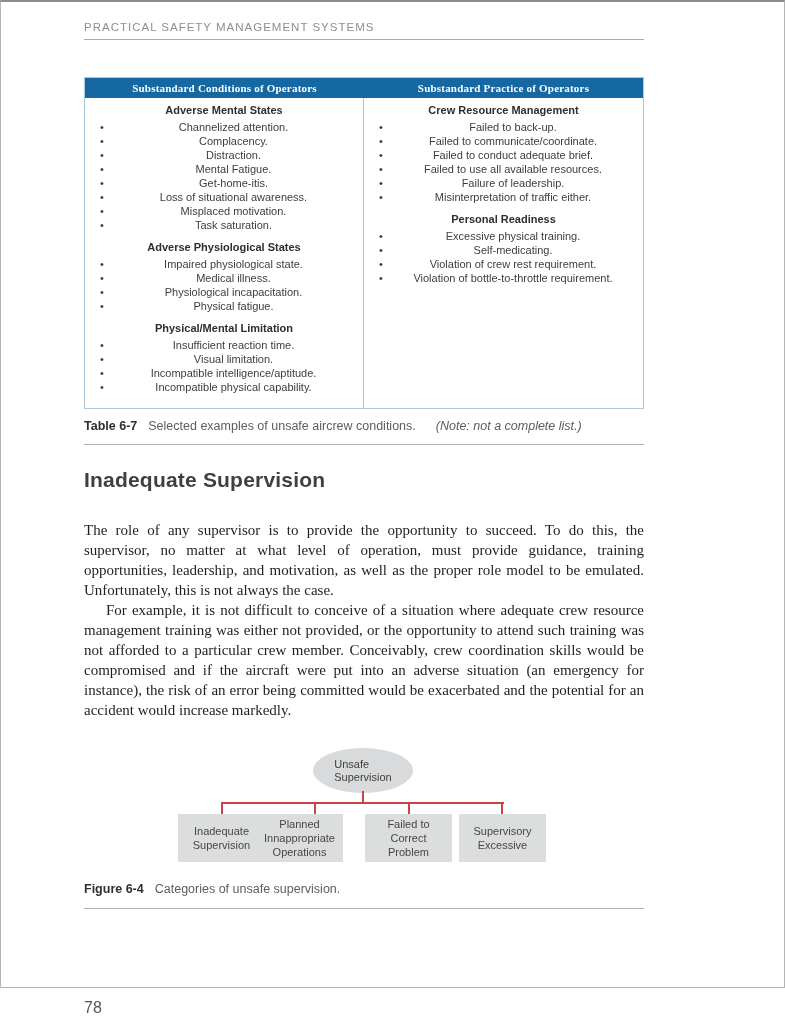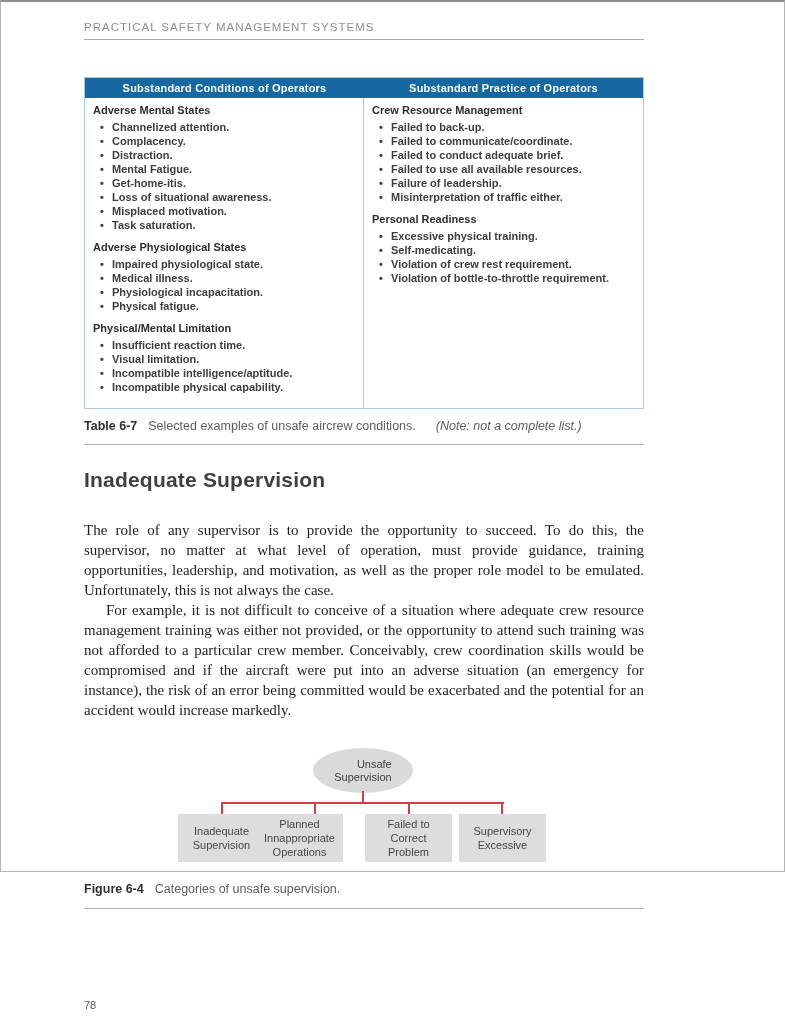--- a/index.html
+++ b/index.html
@@ -3,21 +3,21 @@
 <meta charset="utf-8">
 <style>
   * { margin: 0; padding: 0; box-sizing: border-box; }
   html, body { background: #fff; }
   body {
     width: 785px; height: 1024px;
     font-family: "Liberation Sans", sans-serif;
     overflow: hidden;
   }
   .page {
-    width: 785px; height: 872px;
+    width: 785px; height: 988px;
     background: #ffffff;
     border: 1px solid #b4b4b4;
     border-top: 2px solid #8d8d8d;
     position: relative;
   }
   .content {
     position: relative;
     margin-left: 83px;
     width: 560px;
   }
@@ -40,33 +40,34 @@
   }
   .t-header { display: flex; background: #1568a1; height: 20px; }
   .t-header-cell {
     width: 50%;
     color: #ffffff;
     font-weight: 700;
     font-size: 11px;
     letter-spacing: .2px;
     text-align: center;
     line-height: 20px;
-  }
-  .t-body { display: flex; min-height: 310px; }
+    font-family: Liberation Serif, serif;
+  }
+  .t-body { display: flex; min-height: 310px; text-align: center; }
   .t-col { width: 50%; padding: 5px 8px 6px 8px; }
   .t-col:first-child { border-right: 1px solid #aac9df; }
   .group-title {
     font-weight: 700;
     font-size: 11px;
     color: #2e2e2e;
     line-height: 14px;
     margin: 8px 0 3px 0;
   }
   .t-col .group-title:first-child { margin-top: 0; }
-  .group-list { list-style: none; margin: 0 0 0 6px; font-weight: bold; }
+  .group-list { list-style: none; margin: 0 0 0 6px; }
   .group-list li {
     position: relative;
     padding-left: 13px;
     font-size: 11px;
     color: #3d3d3d;
     line-height: 14px;
   }
   .group-list li::before {
     content: "\2022";
     position: absolute;
@@ -101,21 +102,21 @@
 
   
   .figure { position: relative; margin-top: 18px; height: 135px; }
   .fig-ellipse {
     position: absolute;
     left: 229px; top: 10px;
     width: 100px; height: 45px;
     background: #d8dadb;
     border-radius: 50%;
     display: flex; align-items: center; justify-content: center;
-    text-align: right;
+    text-align: left;
     font-size: 11px; line-height: 13px;
     color: #3f3f3f;
     white-space: pre-line;
   }
   .connector { position: absolute; background: #cd4246; }
   .stem      { left: 278px; top: 53px; width: 2px; height: 13px; }
   .h-line    { left: 137px; top: 64px; width: 283px; height: 2px; }
   .drop      { top: 66px; width: 2px; height: 11px; }
   .drop-1 { left: 137px; } .drop-2 { left: 230px; }
   .drop-3 { left: 324px; } .drop-4 { left: 417px; }
@@ -131,21 +132,21 @@
     white-space: pre-line;
   }
   .fig-box-1 { left: 94px; }  .fig-box-2 { left: 172px; }
   .fig-box-3 { left: 281px; } .fig-box-4 { left: 375px; }
 
   .figure-caption { margin-top: 8px; }
   .figure-rule { margin-top: 10px; background: #b0b0b0; }
 
   .page-number {
     margin-top: 90px;
-    font-size: 11px;
+    font-size: 16px;
     color: #565656;
   }
 </style>
 </head>
 <body>
 
 <div class="page">
   <div class="content">
 
     <div class="running-header">PRACTICAL SAFETY MANAGEMENT SYSTEMS</div>

